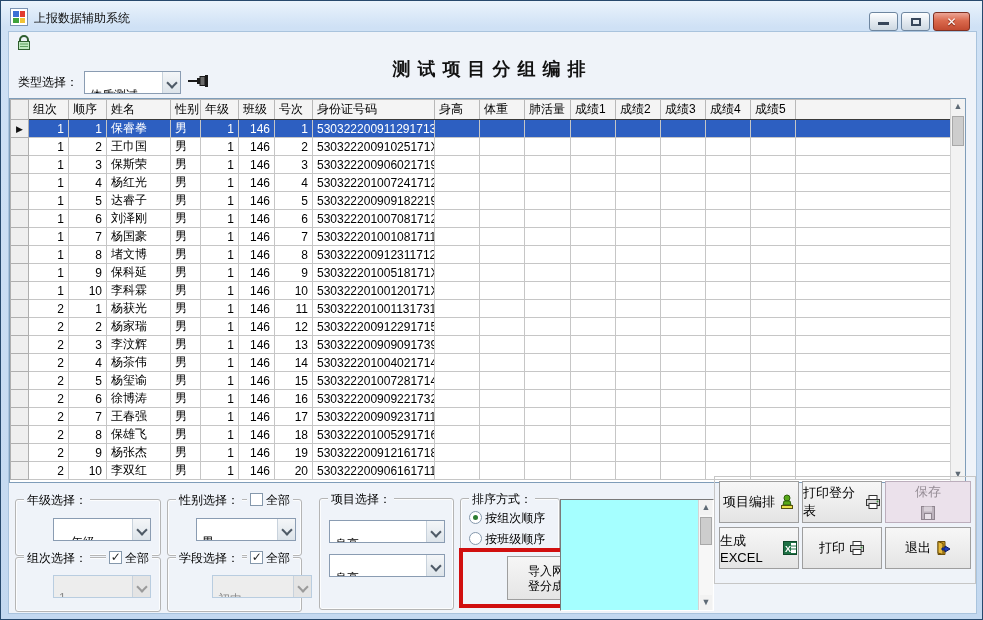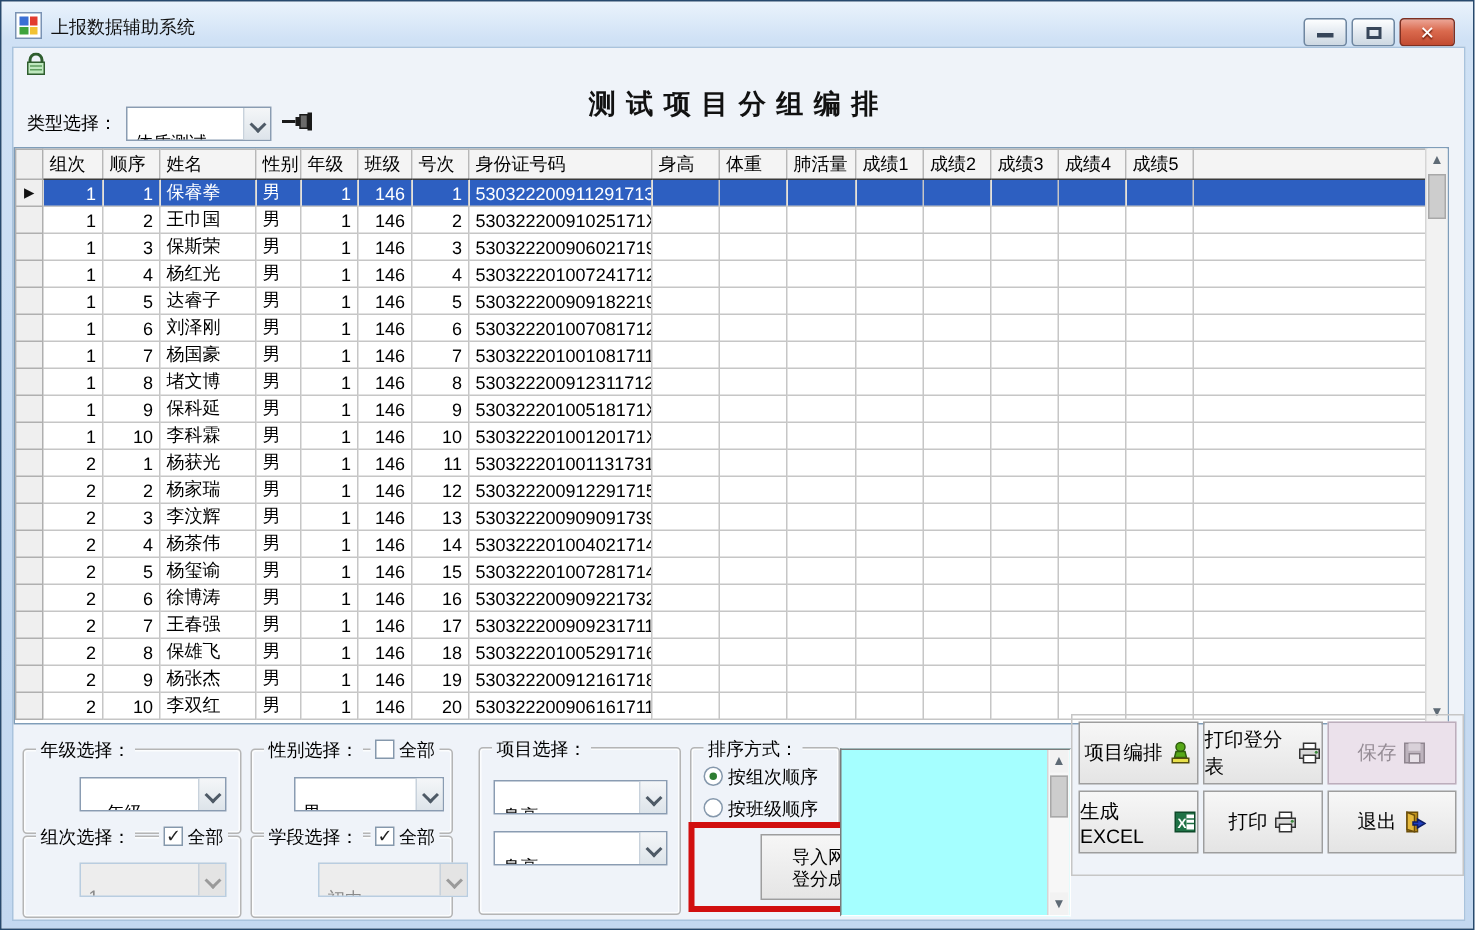--- a/index.html
+++ b/index.html
@@ -104,21 +104,21 @@
   .hint .hint-text { position:absolute; left:2px; top:2px; right:16px; bottom:2px;
     color:#0000DC; line-height:15px; overflow:hidden; }
   .hint .vscroll { background:#F7F7F7; }
 
   
   .actions { position:absolute; left:705px; top:444px; width:262px; height:108px;
     border:1px solid #C6C6C6; }
   .abtn { position:absolute; width:80px; height:42px; border:1px solid #9E9E9E;
     background:linear-gradient(180deg,#F7F7F7,#E4E4E4); font-size:13px;
     display:flex; align-items:center; justify-content:center; gap:4px; cursor:pointer; }
-  .abtn.disabled { background:#EBE1EB; border-color:#BCAEBC; color:#968D96; cursor:default; }
+  .abtn.disabled { background:#EBE1EB; border-color:#BCAEBC; color:#968D96; cursor:default;flex-direction:column; }
   .r1 { top:4px; } .r2 { top:50px; }
   .cA { left:4px; } .cB { left:87px; } .cC { left:170px; width:86px; }
 
   .icon16 { width:16px; height:16px; display:inline-block; }
 </style>
 </head>
 <body>
 
 <div class="window">
 

